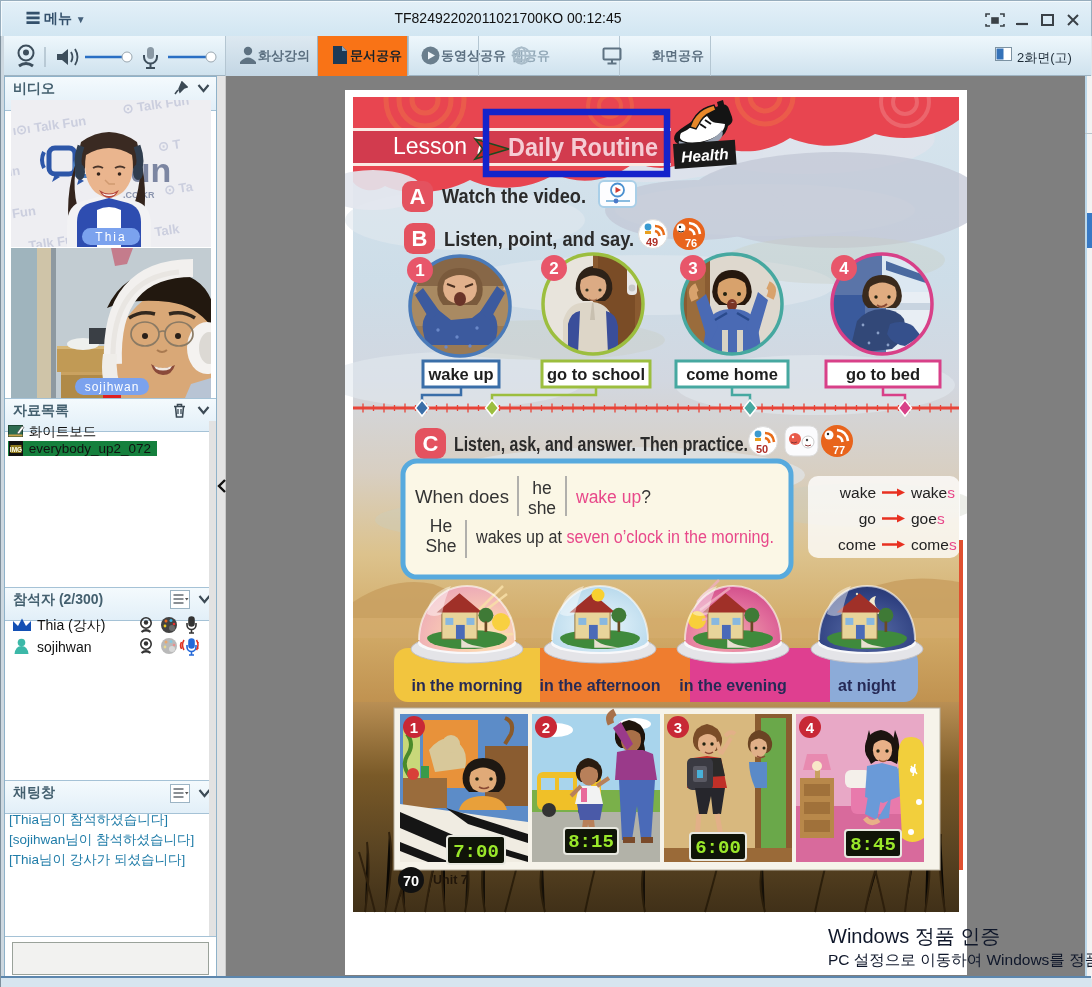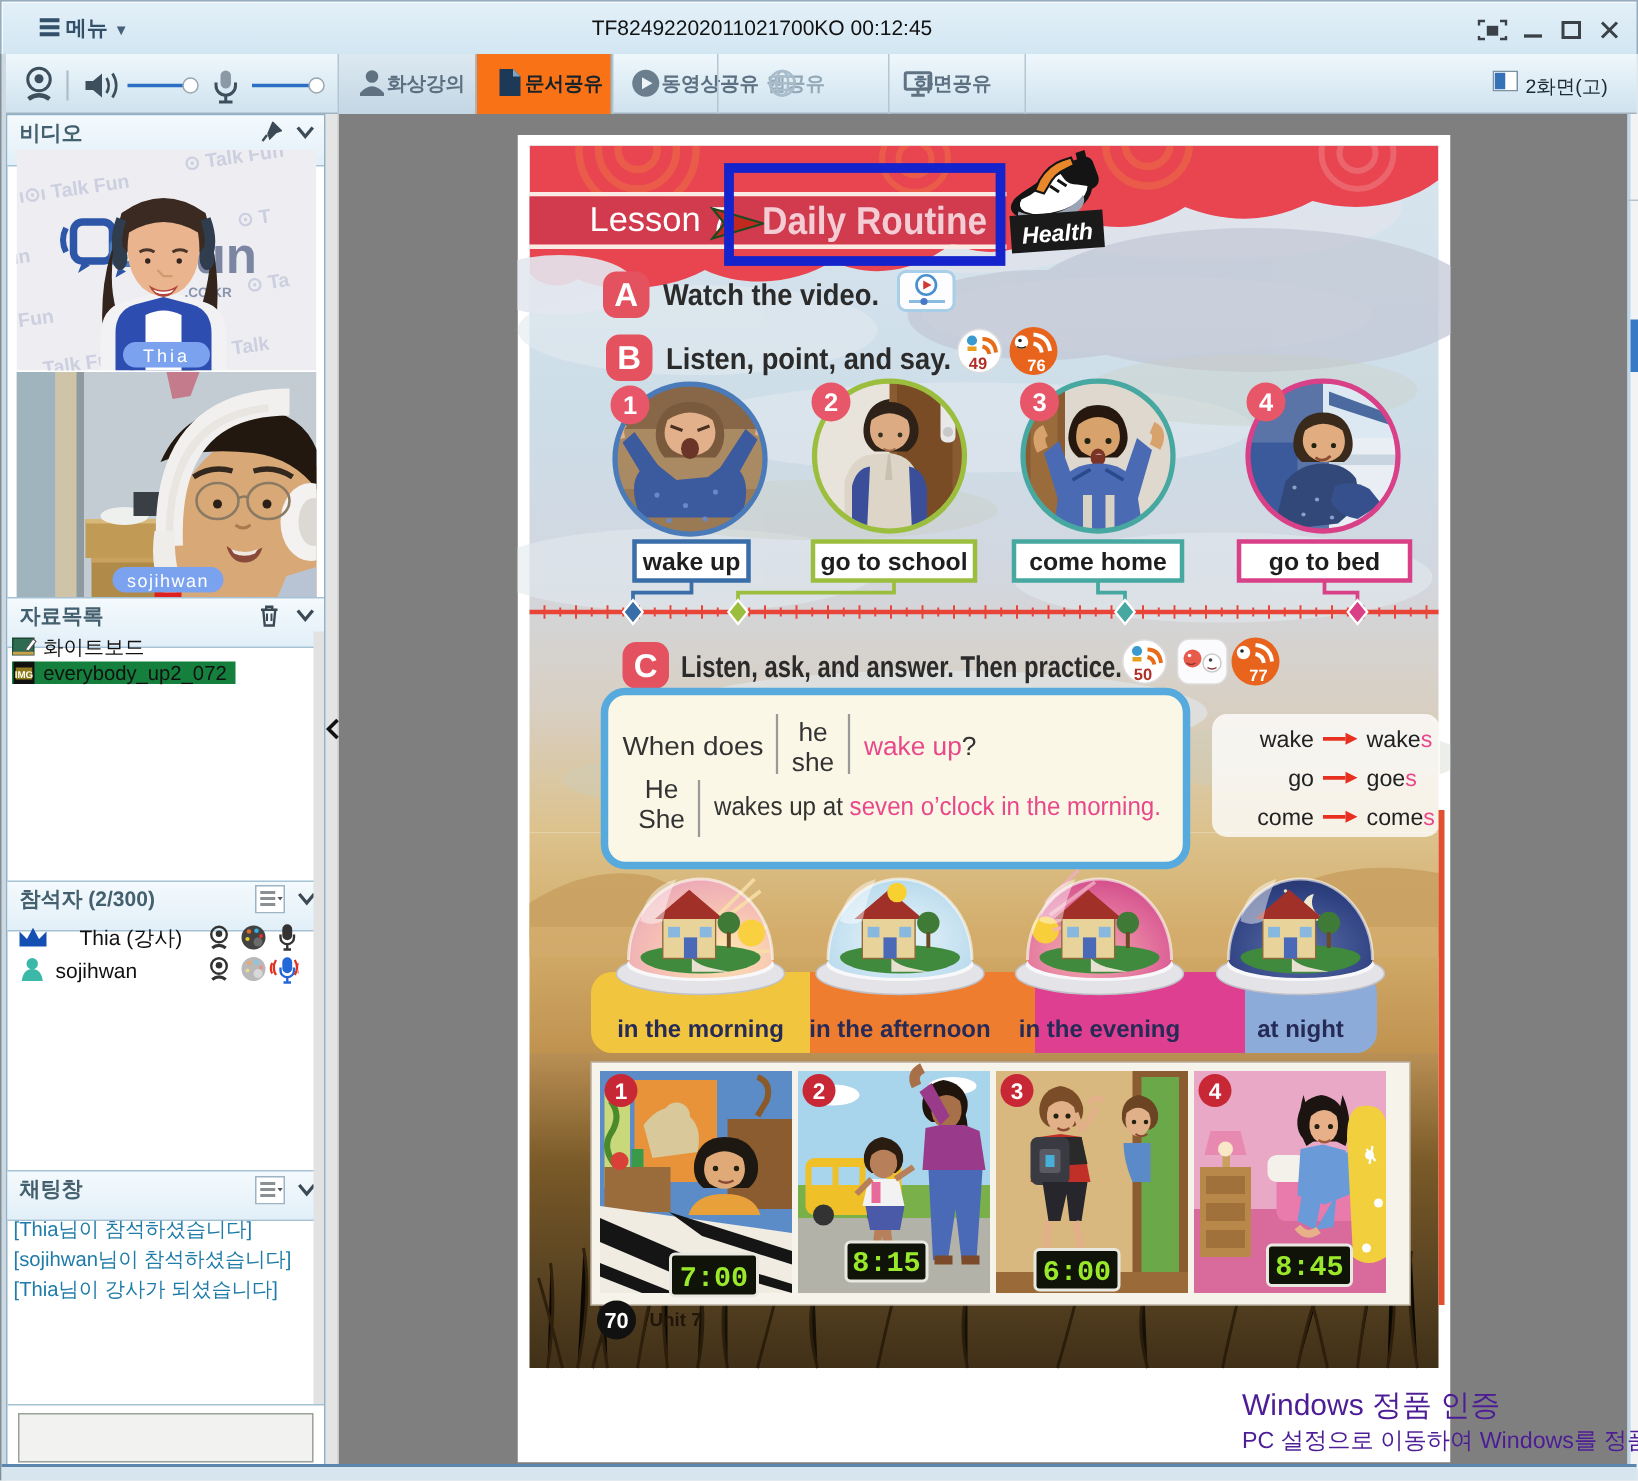--- a/index.html
+++ b/index.html
@@ -31,21 +31,21 @@
     border-top:1px solid #a5c2d6; border-bottom:1px solid #a5c2d6;
     font-size:14px; font-weight:bold; color:#44606f; line-height:22px; padding-left:8px; }
   #splitter { left:217px; top:76px; width:9px; height:903px; background:#e4e4e4; border-right:1px solid #c9c9c9; }
 
   
   #rstrip { left:1085px; top:76px; width:7px; height:903px; background:#f3f3f3; border-left:2px solid #bcd8ea; }
   #rthumb { left:1087px; top:213px; width:5px; height:35px; background:#3779c5; }
 
   #botbar { left:1px; top:976px; width:1090px; height:11px; background:#d7e5ef; border-top:2px solid #5c86ad; }
 
-  .wm { color:#4c1d95; }
+  .wm { color:#0f172a; }
 </style>
 </head>
 <body>
 
   <div class="abs" id="titlebar"></div>
   <div class="abs" id="menubtn">☰ 메뉴 <span style="font-size:10px;color:#44607a;">▼</span></div>
   <div class="abs" id="wintitle">TF82492202011021700KO 00:12:45</div>
 
   <svg class="abs winctl" style="left:984px; top:12px;" width="104" height="16" viewBox="0 0 104 16">
     <g stroke="#3a4147" stroke-width="1.6" fill="none">
@@ -86,21 +86,21 @@
     </g>
 
     <path d="M154 13 H200" stroke="#2a6fc4" stroke-width="2.4"></path>
     <circle cx="197" cy="13" r="5" fill="#fff" stroke="#9aa7b0" stroke-width="1"></circle>
   </svg>
 
   <div class="abs tab" style="left:225px; width:92px; background:linear-gradient(#dde9f1,#c3d6e4);">화상강의</div>
   <div class="abs tab active" style="left:317px; width:91px;">문서공유</div>
   <div class="abs tab" style="left:408px; width:90px;">동영상공유</div>
   <div class="abs tab" style="left:478px; width:93px; color:#93a9b8;">웹공유</div>
-  <div class="abs tab" style="left:592px; width:92px; border-right:1px solid #b4c6d2;padding-left:16px;">화면공유</div>
+  <div class="abs tab" style="left:619px; width:92px; border-right:1px solid #b4c6d2;">화면공유</div>
   <svg class="abs" style="left:238px; top:45px;" width="20" height="20" viewBox="0 0 20 20">
     <g fill="#5e7282">
       <circle cx="10" cy="6" r="4.2"></circle>
       <path d="M2 17 q8 -9 16 0 l0 2 h-16 z"></path>
     </g>
   </svg>
   <svg class="abs" style="left:331px; top:45px;" width="18" height="20" viewBox="0 0 18 20">
     <path d="M2 1 h9 l5 5 v13 h-14 z" fill="#1c3a57"></path>
     <path d="M11 1 l5 5 h-5 z" fill="#7fa6c5"></path>
   </svg>
@@ -257,21 +257,21 @@
       <path d="M15 8 l3.5 0 -1.75 2.4 z" fill="#555"></path>
     </svg>
     <svg class="abs" style="right:5px; top:6px;" width="13" height="10" viewBox="0 0 13 10">
       <path d="M1.5 2 L6.5 8 L11.5 2" stroke="#3c4a55" stroke-width="2.2" fill="none"></path>
     </svg>
   </div>
 
   <svg class="abs" style="left:12px; top:617px;" width="20" height="16" viewBox="0 0 20 16">
     <path d="M1 14 L1 4 L6 9 L10 1.5 L14 9 L19 4 L19 14 z" fill="#1450b4"></path>
   </svg>
-  <div class="abs" style="left:37px; top:617px; font-size:14px; color:#111;margin-left:16px;">Thia (강사)</div>
+  <div class="abs" style="left:37px; top:617px; font-size:14px; color:#111;">Thia (강사)</div>
 
   <svg class="abs" style="left:14px; top:638px;" width="15" height="16" viewBox="0 0 15 16">
     <circle cx="7.5" cy="4.5" r="3.8" fill="#3cb8a8"></circle>
     <path d="M0.5 16 q1 -8 7 -8 t7 8 z" fill="#3cb8a8"></path>
   </svg>
   <div class="abs" style="left:37px; top:639px; font-size:14px; color:#111;">sojihwan</div>
 
   <svg class="abs" style="left:139px; top:616px;" width="60" height="18" viewBox="0 0 60 18">
     <g fill="none" stroke="#333" stroke-width="1.6">
       <circle cx="7" cy="7" r="5.2"></circle>

